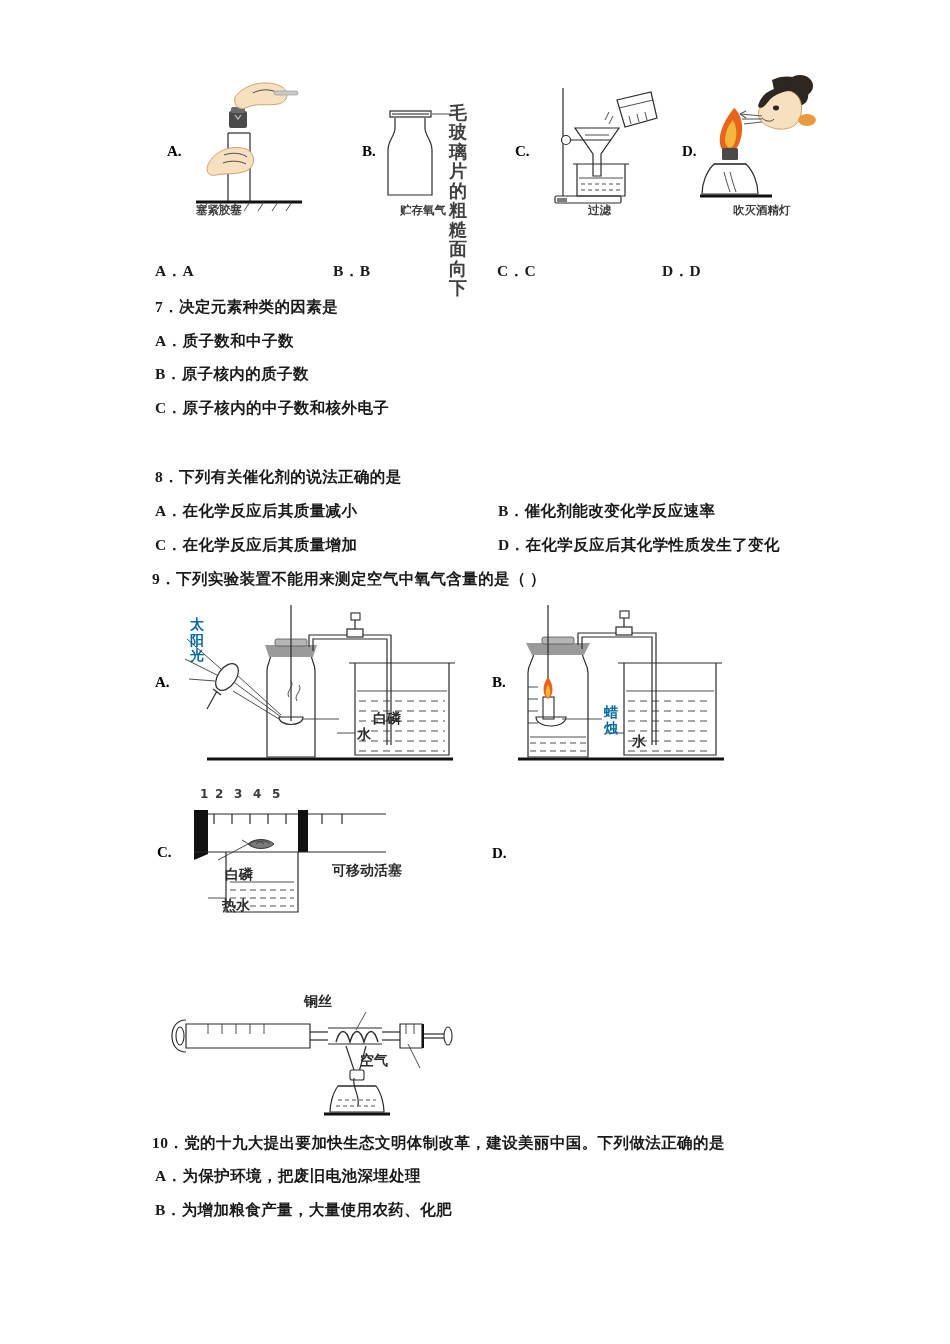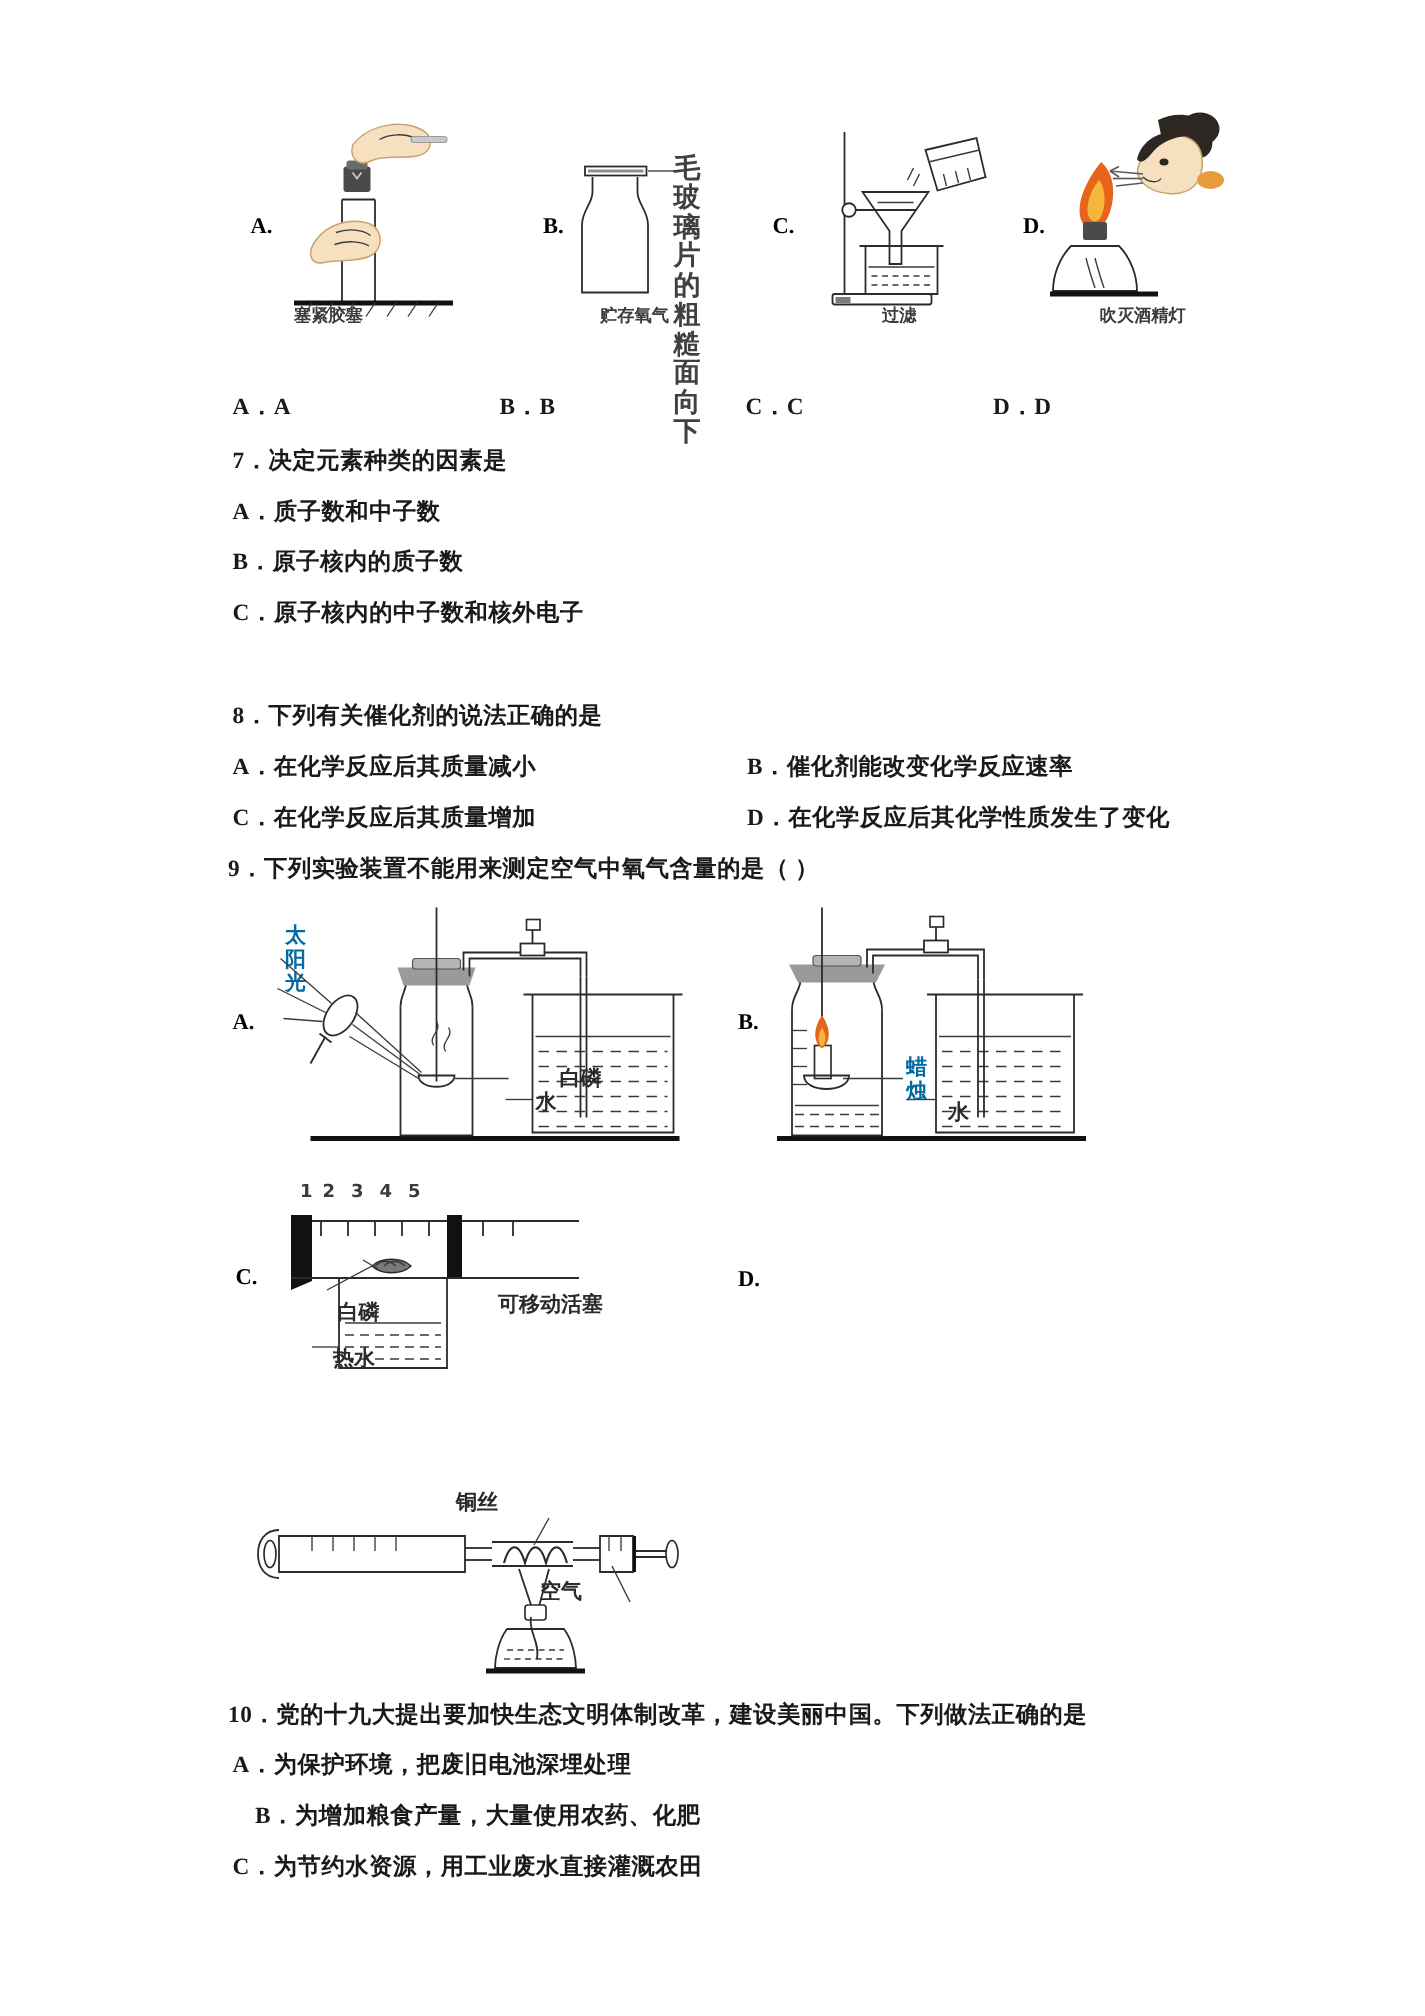--- a/index.html
+++ b/index.html
@@ -470,16 +470,15 @@
       </g>
       <path class="ln" d="M194 68 C192 78 200 84 198 96"></path>
       <path class="ln-h" d="M164 104 L230 104"></path>
     </svg>
   </div>
   <div class="cap-lg" style="left:272px; top:993px;">铜丝</div>
   <div class="cap-lg" style="left:328px; top:1052px;">空气</div>
 
   <div class="qline" style="left:152px; top:1133px;">10．党的十九大提出要加快生态文明体制改革，建设美丽中国。下列做法正确的是</div>
   <div class="qline" style="left:155px; top:1166px;">A．为保护环境，把废旧电池深埋处理</div>
-  <div class="qline" style="left:170px; top:1200px;">B．为增加粮食产量，大量使用农药、化肥</div>
-  <div class="qline" style="left:155px; top:1234px;">C．为节约水资源，用工业废水直接灌溉农田</div>
+  <div class="qline" style="left:155px; top:1200px;">B．为增加粮食产量，大量使用农药、化肥</div>
 
 </div>
 
 </body></html>

